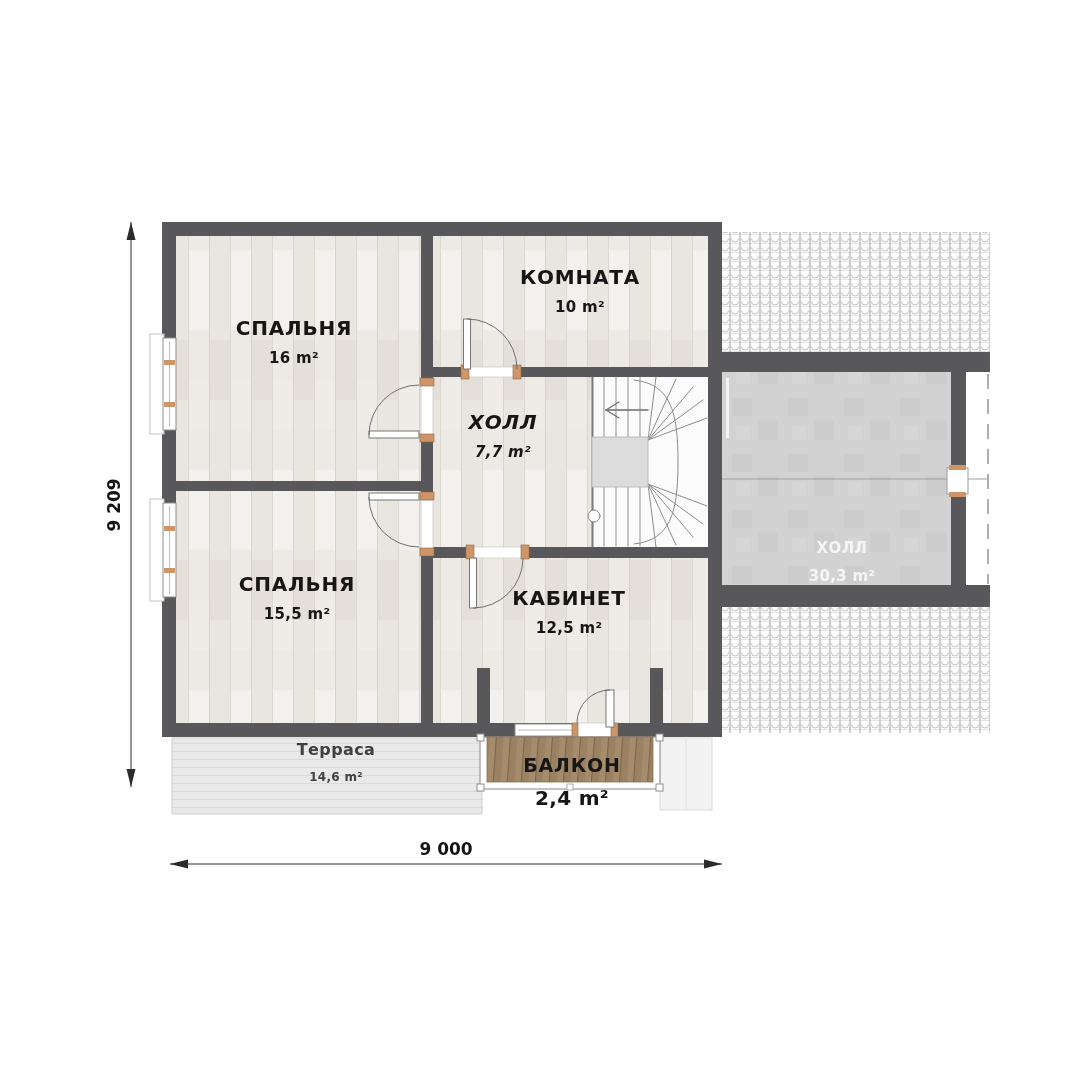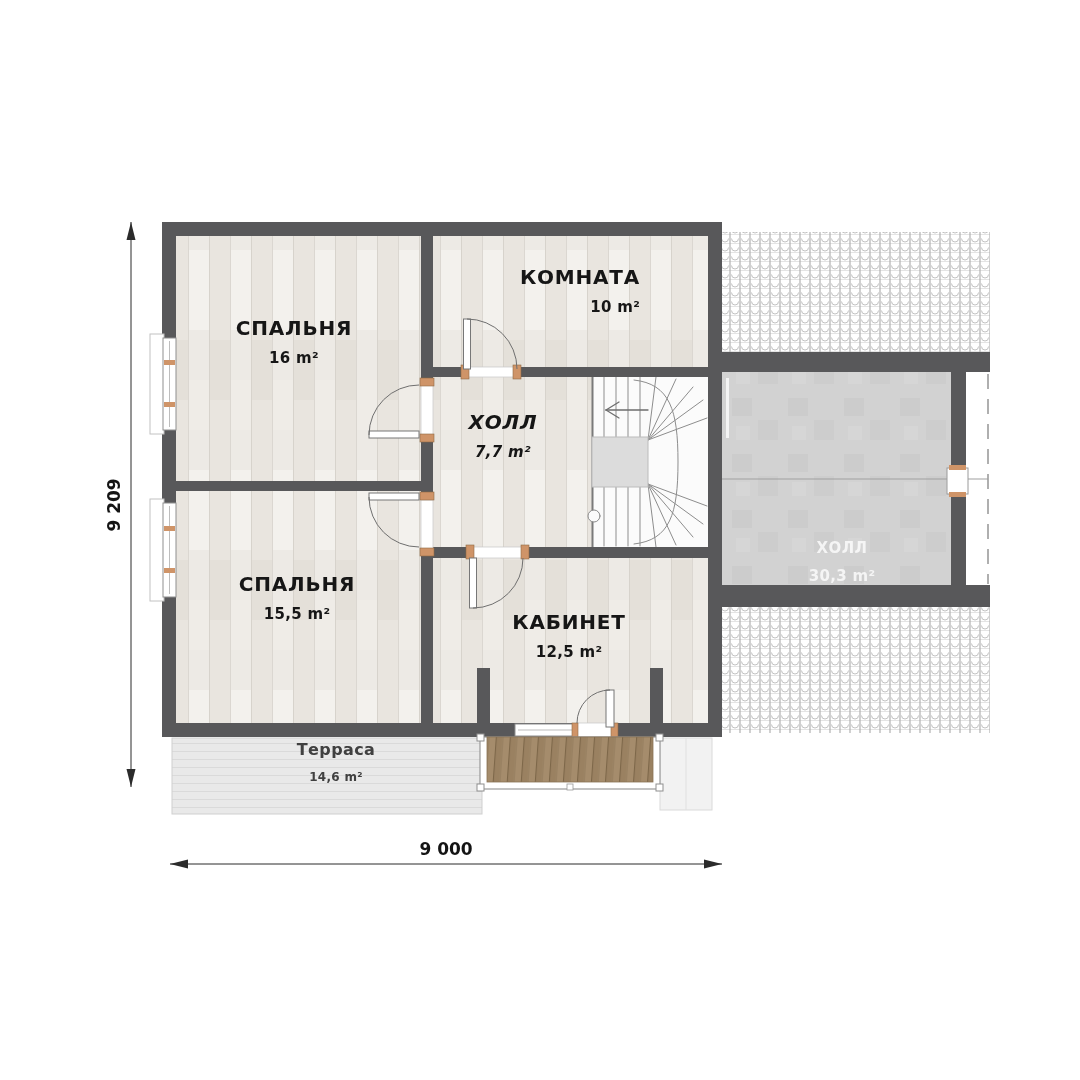--- a/index.html
+++ b/index.html
@@ -225,40 +225,44 @@
     <polygon points="170,864 188,859.5 188,868.5" stroke="none"></polygon>
     <polygon points="722,864 704,859.5 704,868.5" stroke="none"></polygon>
   </g>
 </svg>
 
 <div class="label" style="left:294px; top:342px;">
   <span class="lbl-line room-name">СПАЛЬНЯ</span>
   <span class="lbl-line room-area">16 m²</span>
 </div>
 
-<div class="label" style="left:580px; top:291px;text-align:right;">
+<div class="label" style="left:580px; top:291px;">
   <span class="lbl-line room-name">КОМНАТА</span>
   <span class="lbl-line room-area">10 m²</span>
 </div>
 
 <div class="label" style="left:503px; top:436px;font-style:italic;">
   <span class="lbl-line room-name">ХОЛЛ</span>
   <span class="lbl-line room-area">7,7 m²</span>
 </div>
 
 <div class="label" style="left:297px; top:598px;">
   <span class="lbl-line room-name">СПАЛЬНЯ</span>
   <span class="lbl-line room-area">15,5 m²</span>
 </div>
 
-<div class="label" style="left:569px; top:636px;text-align:center;">
+<div class="label" style="left:569px; top:612px;text-align:center;">
   <span class="lbl-line room-name">КАБИНЕТ</span>
   <span class="lbl-line room-area">12,5 m²</span>
 </div>
 
+<div class="label balcony-label" style="left:572px; top:782px;">
+  <span class="lbl-line room-name">БАЛКОН</span>
+  <span class="lbl-line room-area">2,4 m²</span>
+</div>
 
 <div class="label faint-terrace" style="left:336px; top:762px;">
   <span class="lbl-line room-name">Терраса</span>
   <span class="lbl-line room-area">14,6 m²</span>
 </div>
 
 <div class="label faint-garage" style="left:842px; top:562px;">
   <span class="lbl-line room-name">ХОЛЛ</span>
   <span class="lbl-line room-area">30,3 m²</span>
 </div>

